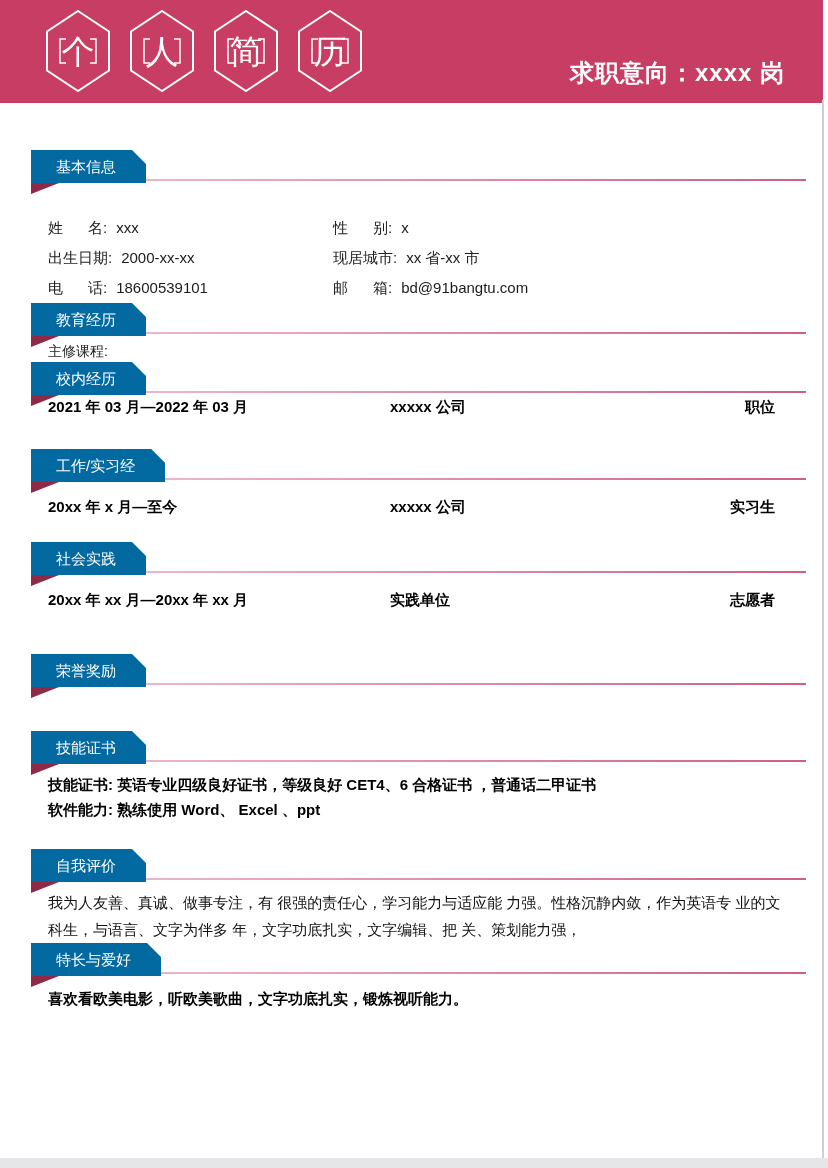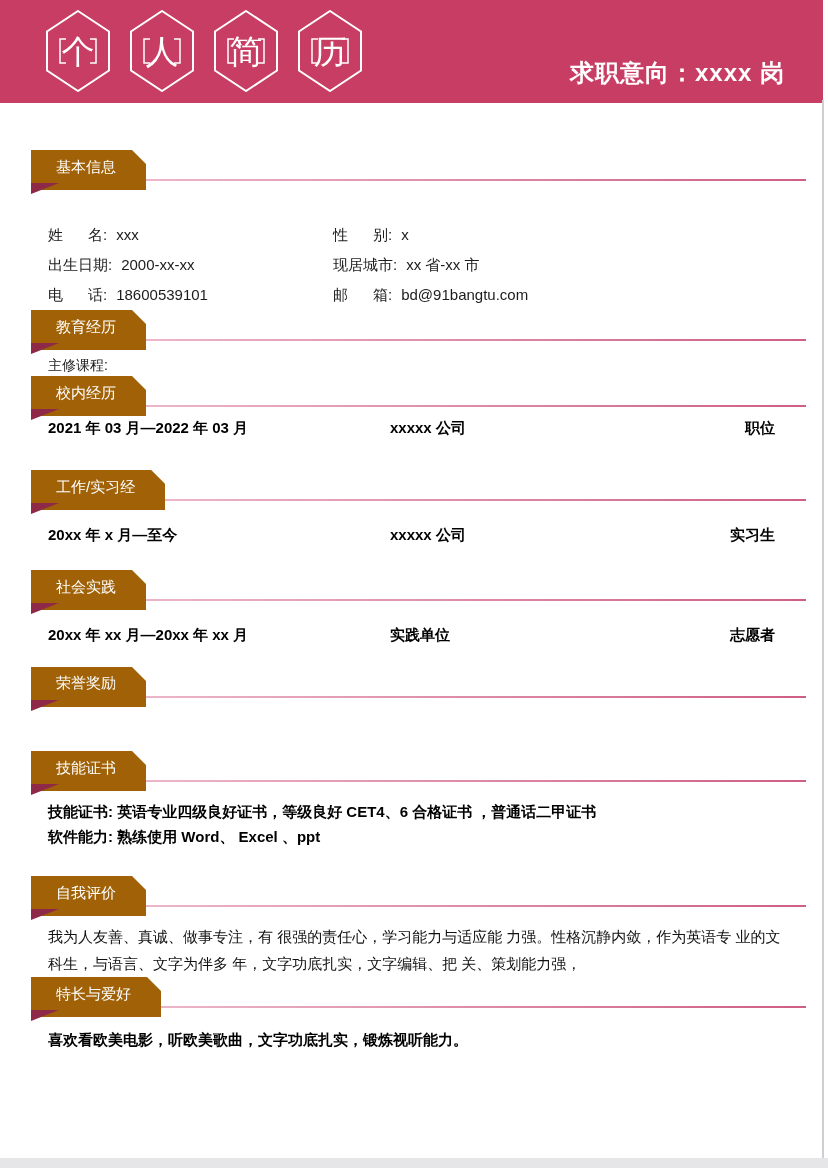--- a/index.html
+++ b/index.html
@@ -19,22 +19,22 @@
     white-space:pre;
   }
   
   .right-border{position:absolute;top:100px;bottom:8px;right:4px;width:2px;background:#cfcfd3;}
   .bottom-strip{position:absolute;left:0;right:0;bottom:0;height:10px;background:#e6e6e8;}
   
   .content{position:absolute;top:103px;left:0;width:823px;padding:0 48px;box-sizing:border-box;}
   
   .sec-header{position:relative;display:flex;align-items:flex-start;margin-left:-17px;margin-right:-31px;}
   .ribbon{
-    position:relative;display:inline-block;height:40px;line-height:33px;
-    padding:0 30px 0 25px;background:#a16207;color:#ffffff;font-size:15px;
+    position:relative;display:inline-block;height:33px;line-height:33px;
+    padding:0 30px 0 25px;background:#0369a1;color:#ffffff;font-size:15px;
     clip-path:polygon(0 0, calc(100% - 14px) 0, 100% 14px, 100% 100%, 0 100%);
     white-space:pre;flex:0 0 auto;
   }
   .fold{
     position:absolute;left:0;top:33px;width:0;height:0;
     border-top:11px solid #8e2a47;border-right:28px solid transparent;
   }
   .sep-line{flex:1;height:2px;margin-top:29px;background:linear-gradient(90deg,#ecb6c8,#ce5f83);}
   
   .info-grid{
@@ -52,21 +52,21 @@
   .skill-line{font-weight:bold;font-size:15px;line-height:25px;color:#000;white-space:pre-wrap;}
   .para{font-size:15px;line-height:27px;color:#111;margin-right:-18px;}
   .hobby{font-size:15px;line-height:24px;color:#000;font-weight:bold;}
   
   .mt-sec1{margin-top:47px;}
   .mt-edu-row{margin-top:23px;}
   .mt-row14{margin-top:0;}
   .mt-sec4{margin-top:30px;}
   .mt-row13{margin-top:13px;}
   .mt-sec5{margin-top:23px;}
-  .mt-sec6{margin-top:20px;font-family:Liberation Serif, serif;}
+  .mt-sec6{margin-top:42px;}
   .mt-sec7{margin-top:44px;}
   .mt-skills{margin-top:8px;}
   .mt-sec8{margin-top:27px;}
   .mt-para{margin-top:7px;}
   .mt-hobby{margin-top:11px;}
 </style>
 </head>
 <body>
 
 <div class="band">

